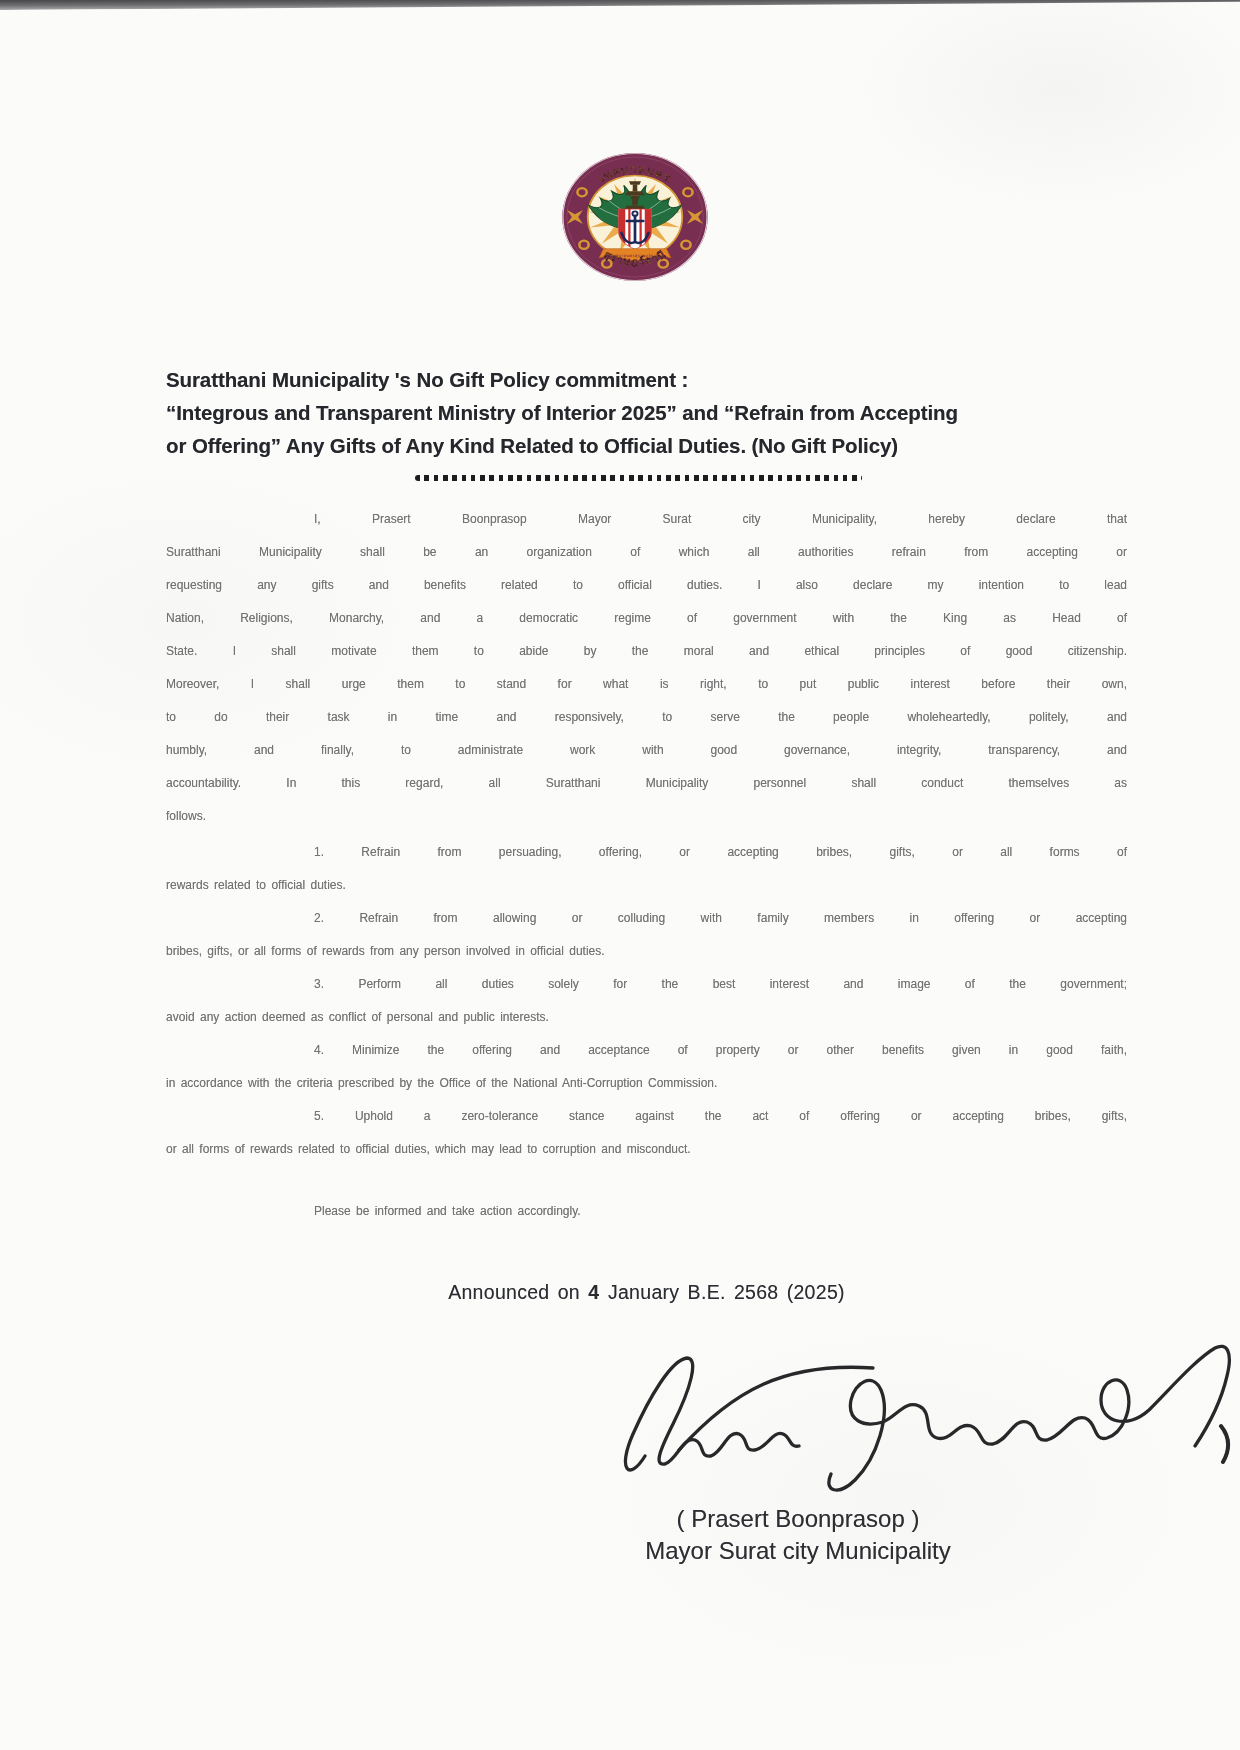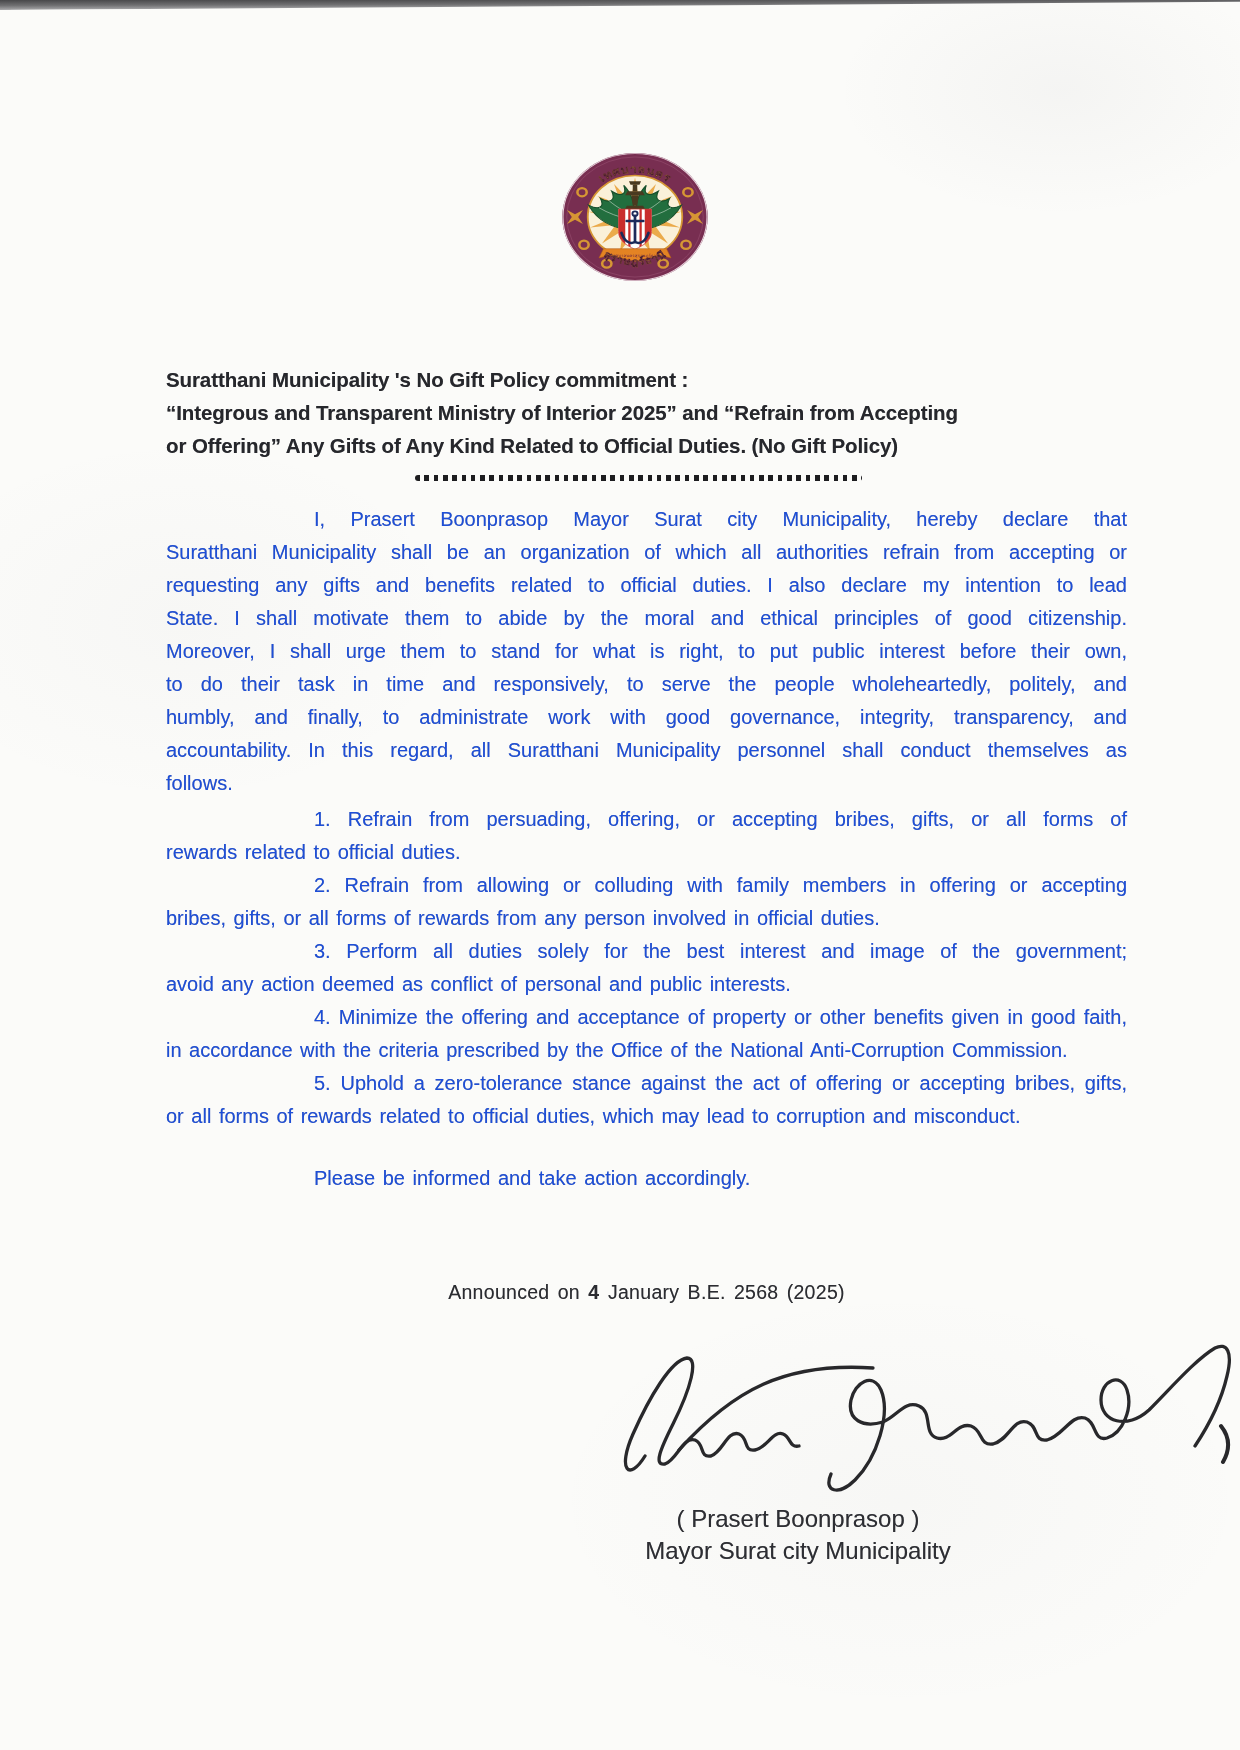--- a/index.html
+++ b/index.html
@@ -28,22 +28,22 @@
     text-shadow:0 0 0.5px rgba(38,39,44,0.45);
     margin-top:18px;
   }
   .dotted-divider{
     position:absolute;left:415px;top:475px;width:447px;height:6px;
     background:repeating-linear-gradient(90deg,#1d1d20 0 4.6px,transparent 4.6px 9.3px);
     border-radius:3px;
   }
   .text-block{
     position:absolute;left:166px;top:503px;width:961px;
-    font-size:20px;line-height:33px;word-spacing:2px;
-    color:#1d4ed8;text-shadow:0 0 0.5px rgba(45,46,51,0.4);
+    font-size:12px;line-height:33px;word-spacing:2px;
+    color:#737373;text-shadow:0 0 0.5px rgba(45,46,51,0.4);
   }
   .ln{white-space:nowrap;}
   .jline{white-space:normal;text-align:justify;text-align-last:justify;}
   .indent{padding-left:148px;}
   .gap-top{margin-top:3px;}
   .closing{margin-top:29px;padding-left:148px;white-space:nowrap;}
   .announce-line{
     position:absolute;left:166px;top:1281px;width:961px;text-align:center;
     font-size:19.5px;letter-spacing:0.3px;word-spacing:2.5px;
     color:#2b2c31;text-shadow:0 0 0.5px rgba(43,44,49,0.4);
@@ -159,20 +159,21 @@
   <div class="tl">“Integrous and Transparent Ministry of Interior 2025” and “Refrain from Accepting</div>
   <div class="tl">or Offering” Any Gifts of Any Kind Related to Official Duties. (No Gift Policy)</div>
 </div>
 
 <div class="dotted-divider"></div>
 
 <div class="text-block">
   <div class="ln jline indent">I, Prasert Boonprasop Mayor Surat city Municipality, hereby declare that</div>
   <div class="ln jline">Suratthani Municipality shall be an organization of which all authorities refrain from accepting or</div>
   <div class="ln jline">requesting any gifts and benefits related to official duties. I also declare my intention to lead</div>
+  <div class="ln jline">Nation, Religions, Monarchy, and a democratic regime of government with the King as Head of</div>
   <div class="ln jline">State. I shall motivate them to abide by the moral and ethical principles of good citizenship.</div>
   <div class="ln jline">Moreover, I shall urge them to stand for what is right, to put public interest before their own,</div>
   <div class="ln jline">to do their task in time and responsively, to serve the people wholeheartedly, politely, and</div>
   <div class="ln jline">humbly, and finally, to administrate work with good governance, integrity, transparency, and</div>
   <div class="ln jline">accountability. In this regard, all Suratthani Municipality personnel shall conduct themselves as</div>
   <div class="ln">follows.</div>
 
   <div class="ln jline indent gap-top">1. Refrain from persuading, offering, or accepting bribes, gifts, or all forms of</div>
   <div class="ln">rewards related to official duties.</div>
   <div class="ln jline indent">2. Refrain from allowing or colluding with family members in offering or accepting</div>

